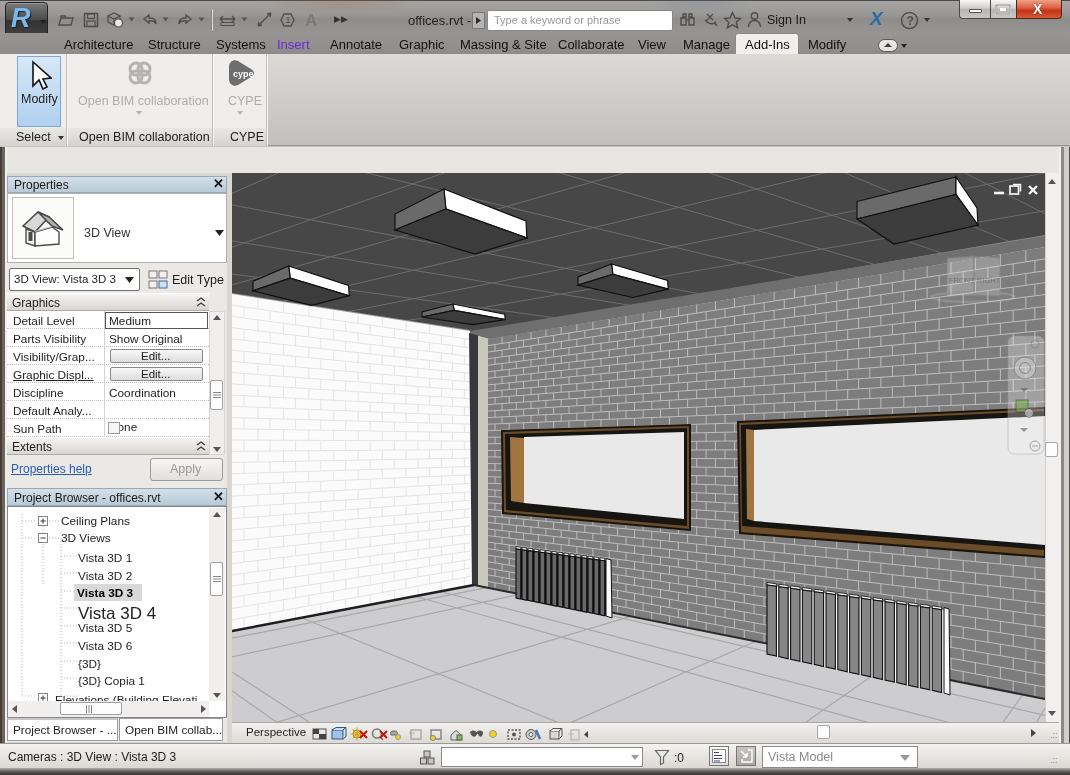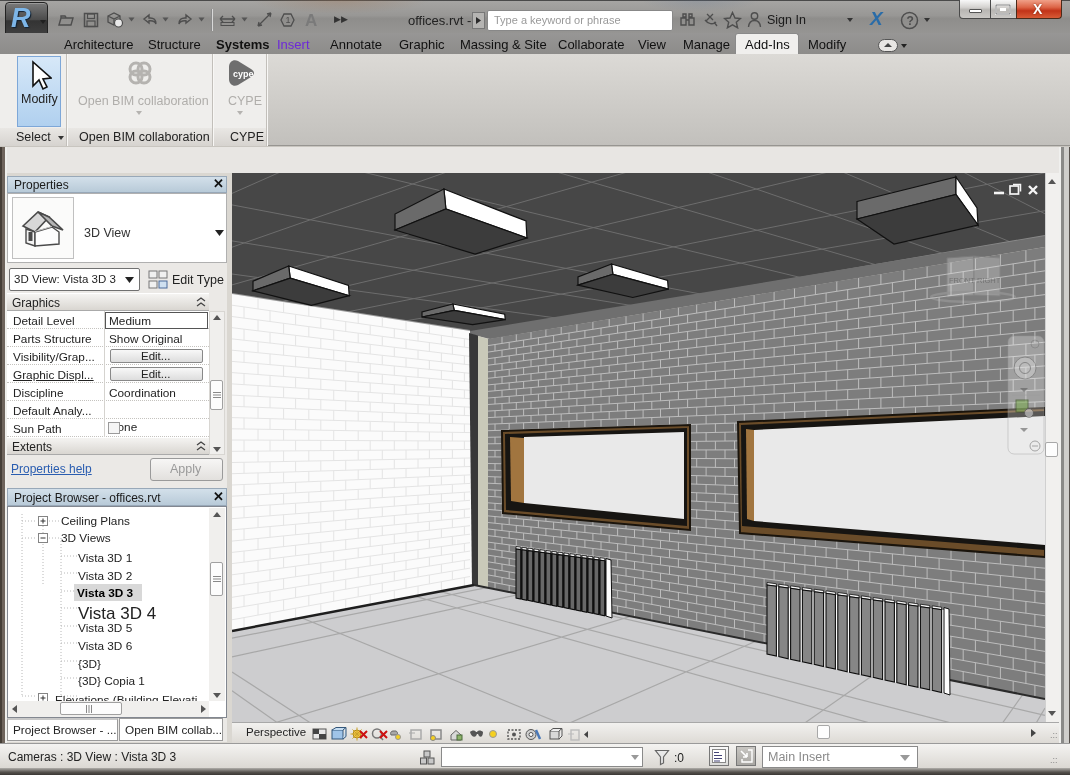--- a/index.html
+++ b/index.html
@@ -100,21 +100,21 @@
 <div class="abs" style="left:969px;top:9px;width:13px;height:4px;background:#fff;border:1px solid #555;border-radius:1px;"></div>
 <svg class="ic" style="left:995px;top:4px" width="17" height="12">
     <rect x="1" y="1" width="14" height="9" fill="none" stroke="#fff" stroke-width="2"></rect>
     <rect x="5" y="4" width="6" height="3" fill="#fff"></rect>
     <rect x="1" y="1" width="14" height="9" fill="none" stroke="#555" stroke-width="0.8"></rect>
   </svg>
 <div class="txt" style="left:1033px;top:1px;font-size:14px;font-weight:bold;color:#fff;text-shadow:0 0 2px #7a2a12;">X</div>
 <div class="abs" style="left:0;top:33px;width:1070px;height:21px;background:linear-gradient(#979695,#8d8c8a);"></div>
 <div class="txt" style="left:64px;top:37px;font-size:13px;color:#111;">Architecture</div>
 <div class="txt" style="left:148px;top:37px;font-size:13px;color:#111;">Structure</div>
-<div class="txt" style="left:216px;top:37px;font-size:13px;color:#111;font-weight:bold;">Systems</div>
+<div class="txt" style="left:216px;top:37px;font-size:13px;color:#111;">Systems</div>
 <div class="txt" style="left:277px;top:37px;font-size:13px;color:#6d28d9;">Insert</div>
 <div class="txt" style="left:330px;top:37px;font-size:13px;color:#111;">Annotate</div>
 <div class="txt" style="left:399px;top:37px;font-size:13px;color:#111;">Graphic</div>
 <div class="txt" style="left:460px;top:37px;font-size:13px;color:#111;">Massing &amp; Site</div>
 <div class="txt" style="left:558px;top:37px;font-size:13px;color:#111;">Collaborate</div>
 <div class="txt" style="left:638px;top:37px;font-size:13px;color:#111;">View</div>
 <div class="txt" style="left:683px;top:37px;font-size:13px;color:#111;">Manage</div>
 <div class="txt" style="left:808px;top:37px;font-size:13px;color:#111;">Modify</div>
 <div class="abs" style="left:735px;top:33px;width:64px;height:21px;background:#f0efed;border-radius:3px 3px 0 0;border:1px solid #8a8a8a;border-bottom:none;"></div>
 <div class="txt" style="left:745px;top:37px;font-size:13px;color:#111;">Add-Ins</div>
@@ -387,21 +387,21 @@
 <svg class="ic" style="left:712px;top:749px" width="14" height="14">
     <rect x="0.5" y="0.5" width="13" height="13" fill="#fff" stroke="#888"></rect>
     <path d="M2 3.5 L7 3.5 M2 6.5 L10 6.5 M2 9.5 L10 9.5 M2 12 L8 12" stroke="#447" stroke-width="1.2"></path>
   </svg>
 <div class="abs" style="left:736px;top:746px;width:20px;height:20px;background:linear-gradient(#c8c6c2,#a8a6a2);border:1px solid #777;"></div>
 <svg class="ic" style="left:739px;top:749px" width="14" height="14">
     <path d="M2 2 L8 8 M8 8 L8 4 M8 8 L4 8" stroke="#fff" stroke-width="1.6" fill="none"></path>
     <path d="M9 1 L13 1 L13 13 L3 13 L3 10" stroke="#fff" stroke-width="1.4" fill="none"></path>
   </svg>
 <div class="abs" style="left:762px;top:746px;width:156px;height:22px;background:#fff;border:1px solid #8a8a8a;"></div>
-<div class="txt" style="left:768px;top:750px;font-size:12.5px;color:#8a8a8a;">Main Insert</div>
+<div class="txt" style="left:768px;top:750px;font-size:12.5px;color:#8a8a8a;">Vista Model</div>
 <svg class="ic" style="left:899px;top:754px" width="12" height="8">
     <path d="M1 1 L11 1 L6 7 Z" fill="#999"></path>
   </svg>
 <div class="txt" style="left:1050px;top:755px;font-size:9px;color:#888;">.::</div>
 <div class="abs" style="left:0;top:768px;width:1070px;height:7px;background:linear-gradient(#b0aeaa,#55514d 60%,#3a3734);"></div>
 <div class="abs" style="left:7px;top:176px;width:220px;height:566px;background:#ebe9e6;"></div>
 <div class="abs" style="left:7px;top:176px;width:220px;height:17px;background:linear-gradient(#d3e0ea,#b8cad8);border:1px solid #98a8b8;"></div>
 <div class="txt" style="left:14px;top:178px;font-size:12px;color:#1a1a1a;">Properties</div>
 <div class="txt" style="left:213px;top:176px;font-size:13px;font-weight:bold;color:#111;">✕</div>
 <div class="abs" style="left:7px;top:193px;width:220px;height:70px;background:#fff;border:1px solid #b0b0b0;"></div>
@@ -439,21 +439,21 @@
     <path d="M1 4 L5 1 L9 4 M1 9 L5 6 L9 9" fill="none" stroke="#444" stroke-width="1.3"></path>
   </svg>
 <div class="abs" style="left:7px;top:311px;width:202px;height:126px;background:#fff;"></div>
 <div class="abs" style="left:7px;top:311px;width:202px;height:18px;border-bottom:1px dotted #c5c3bf;"></div>
 <div class="abs" style="left:104px;top:311px;width:1px;height:18px;background:#d5d3cf;"></div>
 <div class="txt" style="left:13px;top:314px;font-size:11.8px;color:#222;">Detail Level</div>
 <div class="abs" style="left:105px;top:312px;width:103px;height:17px;background:#fff;border:1px solid #555;"></div>
 <div class="txt" style="left:109px;top:314px;font-size:11.8px;color:#222;">Medium</div>
 <div class="abs" style="left:7px;top:329px;width:202px;height:18px;border-bottom:1px dotted #c5c3bf;"></div>
 <div class="abs" style="left:104px;top:329px;width:1px;height:18px;background:#d5d3cf;"></div>
-<div class="txt" style="left:13px;top:332px;font-size:11.8px;color:#222;">Parts Structure</div>
+<div class="txt" style="left:13px;top:332px;font-size:11.8px;color:#222;">Parts Visibility</div>
 <div class="txt" style="left:109px;top:332px;font-size:11.8px;color:#222;">Show Original</div>
 <div class="abs" style="left:7px;top:347px;width:202px;height:18px;border-bottom:1px dotted #c5c3bf;"></div>
 <div class="abs" style="left:104px;top:347px;width:1px;height:18px;background:#d5d3cf;"></div>
 <div class="txt" style="left:13px;top:350px;font-size:11.8px;color:#222;">Visibility/Grap...</div>
 <div class="abs" style="left:110px;top:349px;width:93px;height:14px;background:linear-gradient(#f8f8f8,#ddd);border:1px solid #888;border-radius:2px;"></div>
 <div class="txt" style="left:141px;top:350px;font-size:11.5px;color:#222;">Edit...</div>
 <div class="abs" style="left:7px;top:365px;width:202px;height:18px;border-bottom:1px dotted #c5c3bf;"></div>
 <div class="abs" style="left:104px;top:365px;width:1px;height:18px;background:#d5d3cf;"></div>
 <div class="txt" style="left:13px;top:368px;font-size:11.8px;color:#222;text-decoration:underline;">Graphic Displ...</div>
 <div class="abs" style="left:110px;top:367px;width:93px;height:14px;background:linear-gradient(#f8f8f8,#ddd);border:1px solid #888;border-radius:2px;"></div>

